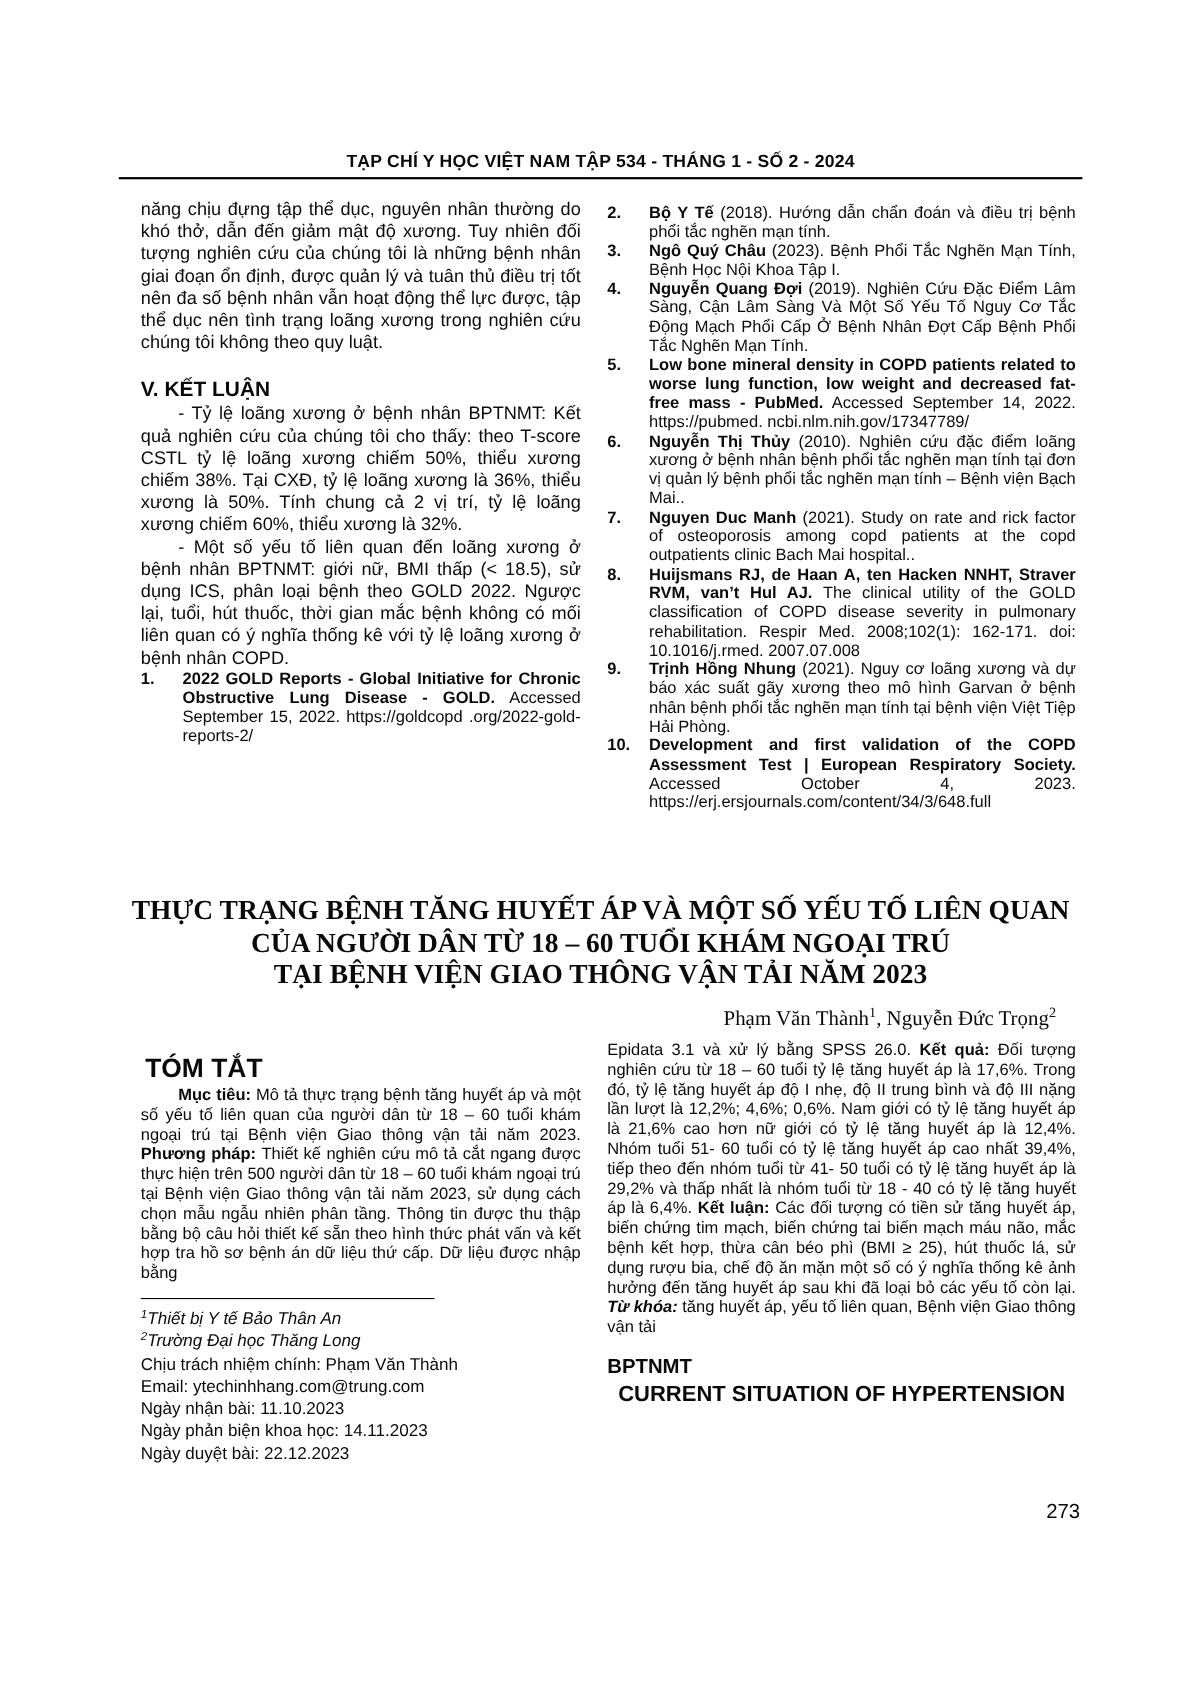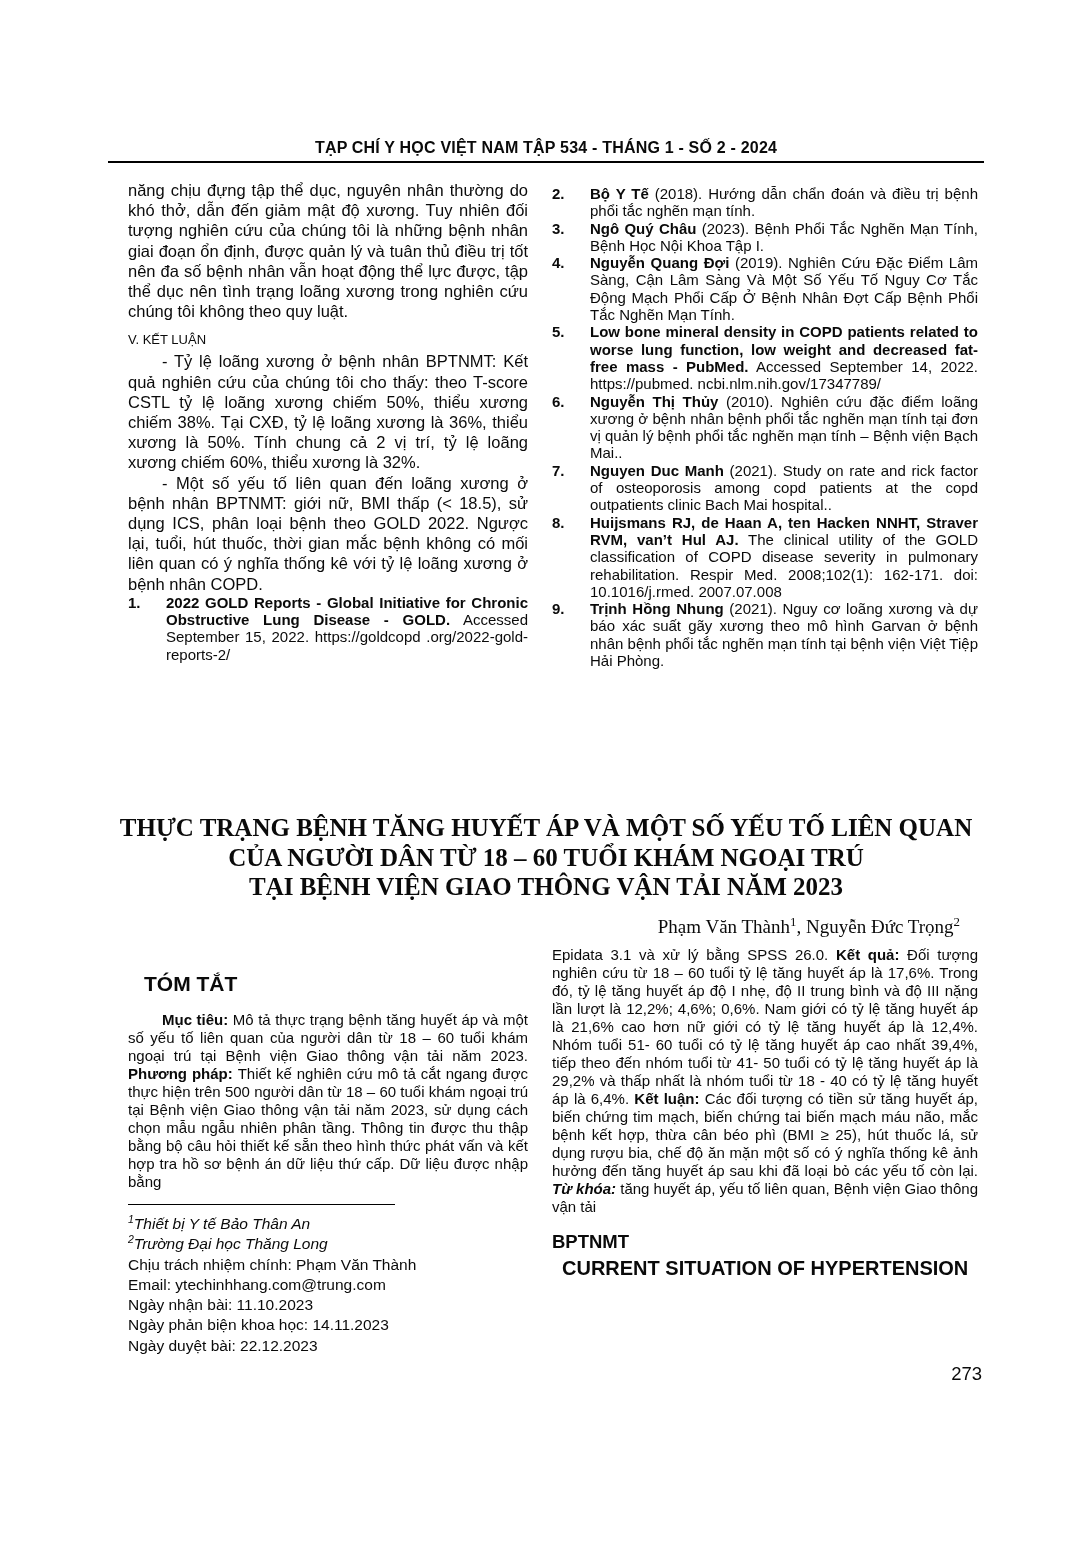--- a/index.html
+++ b/index.html
@@ -12,38 +12,38 @@
   .journal-header{position:absolute;top:139px;left:110px;width:872px;text-align:center;
     font-weight:bold;font-size:16px;letter-spacing:.2px;}
   .header-rule{position:absolute;top:161px;left:108px;width:876px;height:0;
     border-top:2.5px solid #000;}
 
   .col-left{position:absolute;left:128px;width:400px;text-align:justify;}
   .col-right{position:absolute;left:552px;width:426px;text-align:justify;}
   .a1-left{top:180px;font-size:16.5px;line-height:20.2px;}
   .a1-right{top:185px;}
 
-  .section-heading{font-weight:normal;font-size:13px;line-height:20px;text-align:left;
-    margin:1px 0 1px 0;padding-top:8px;}
+  .section-heading{font-weight:bold;font-size:19px;line-height:20px;text-align:left;
+    margin:16px 0 1px 0;padding-top:8px;}
   .para{text-indent:34px;margin:0;}
   .para.no-indent{text-indent:0;}
 
   .refs{font-size:15px;line-height:17.3px;}
   .ref-item{position:relative;padding-left:38px;margin:0;}
   .ref-num{position:absolute;left:0;top:0;font-weight:bold;}
 
   .article-title{position:absolute;left:110px;top:813px;width:872px;text-align:center;
     font-family:"Liberation Serif",serif;font-weight:bold;font-size:25px;line-height:29.5px;}
   .authors-line{position:absolute;left:552px;top:916px;width:408px;text-align:right;
     font-family:"Liberation Serif",serif;font-weight:normal;font-size:19px;}
 
   .a2-left{top:957px;}
   .a2-right{top:946px;}
   .abstract{font-size:15px;line-height:18px;}
-  .abstract-heading{font-weight:bold;font-size:21px;line-height:22px;text-align:left;margin:16px;}
+  .abstract-heading{font-weight:bold;font-size:24px;line-height:22px;text-align:left;margin:4px;}
   .footnote-rule{width:267px;border-top:1.5px solid #000;margin:13px 0 9px 0;}
   .footnotes{font-size:15.5px;line-height:20.3px;text-align:left;font-size:15.5px;}
   .fn-line{margin:0;}
 
   .summary-heading{font-weight:bold;font-size:18.5px;text-align:left;margin:0;padding-top:15px;}
   .summary-title{font-weight:bold;font-size:20px;text-align:left;margin:0;padding:4px 0 0 10px;}
 
   .page-number{position:absolute;top:1363px;left:928px;width:54px;font-size:18.5px;text-align:right;}
 </style>
 </head>
@@ -93,20 +93,24 @@
       <span><span class="b">Nguyen Duc Manh</span><span> (2021). Study on rate and rick factor of osteoporosis among copd patients at the copd outpatients clinic Bach Mai hospital..</span></span>
     </p>
     <p class="ref-item">
       <span class="ref-num">8.</span>
       <span><span class="b">Huijsmans RJ, de Haan A, ten Hacken NNHT, Straver RVM, van’t Hul AJ.</span><span> The clinical utility of the GOLD classification of COPD disease severity in pulmonary rehabilitation. Respir Med. 2008;102(1): 162-171. doi: 10.1016/j.rmed. 2007.07.008</span></span>
     </p>
     <p class="ref-item">
       <span class="ref-num">9.</span>
       <span><span class="b">Trịnh Hồng Nhung</span><span> (2021). Nguy cơ loãng xương và dự báo xác suất gãy xương theo mô hình Garvan ở bệnh nhân bệnh phổi tắc nghẽn mạn tính tại bệnh viện Việt Tiệp Hải Phòng.</span></span>
     </p>
+    <p class="ref-item">
+      <span class="ref-num">10.</span>
+      <span><span class="b">Development and first validation of the COPD Assessment Test | European Respiratory Society.</span><span> Accessed October 4, 2023. https://erj.ersjournals.com/content/34/3/648.full</span></span>
+    </p>
   </div>
 
   <div class="article-title">
     <div>THỰC TRẠNG BỆNH TĂNG HUYẾT ÁP VÀ MỘT SỐ YẾU TỐ LIÊN QUAN</div>
     <div>CỦA NGƯỜI DÂN TỪ 18 – 60 TUỔI KHÁM NGOẠI TRÚ</div>
     <div>TẠI BỆNH VIỆN GIAO THÔNG VẬN TẢI NĂM 2023</div>
   </div>
   <div class="authors-line"><span>Phạm Văn Thành</span><span class="sup">1</span><span>, Nguyễn Đức Trọng</span><span class="sup">2</span></div>
 
   <div class="col-left a2-left">

